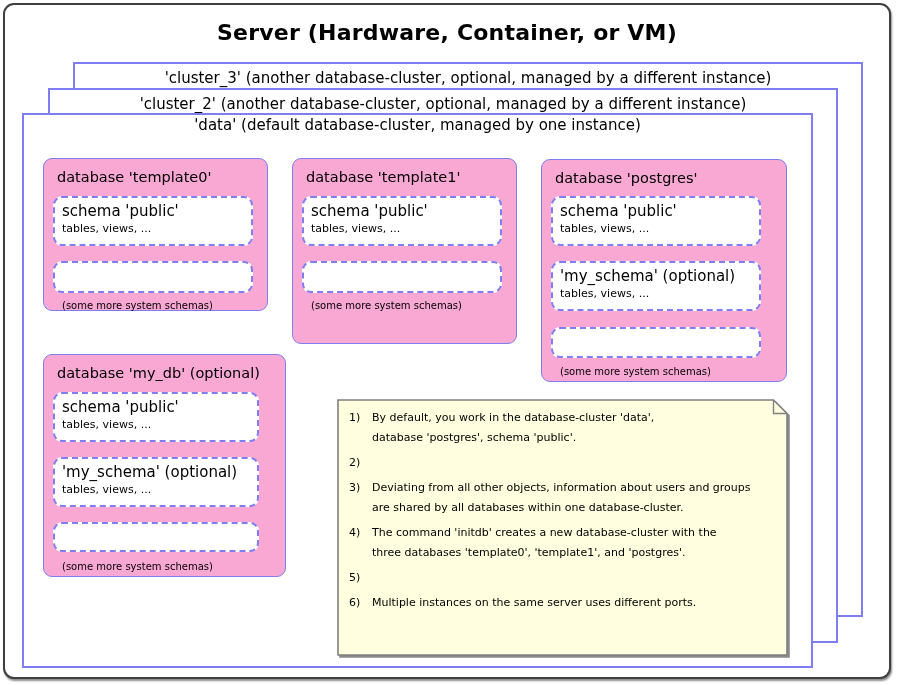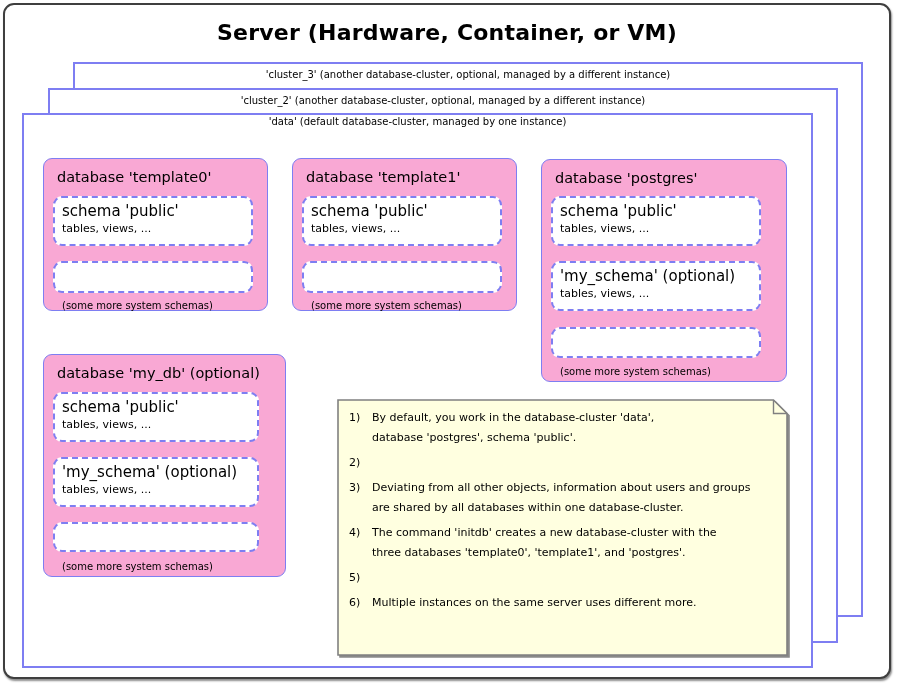--- a/index.html
+++ b/index.html
@@ -18,30 +18,30 @@
     position:absolute; left:0; right:0; top:15px;
     text-align:center; font-size:22px; letter-spacing:0.2px;font-weight:bold;
   }
   
   .cluster {
     position:absolute; background:#fff; border:2px solid #7e7ef2; box-sizing:border-box;
   }
   .cluster-3    { left:73px; top:62px;  width:790px; height:555px; }
   .cluster-2    { left:48px; top:88px;  width:790px; height:555px; }
   .cluster-data { left:22px; top:113px; width:791px; height:555px; }
-  .cluster-label { text-align:center; font-size:10px; padding-top:5px; white-space:nowrap; }
+  .cluster-label { text-align:center; font-size:15px; padding-top:5px; white-space:nowrap; }
   .cluster-data > .cluster-label { padding-top:1px; }
 
   
   .db {
     position:absolute; background:#f9a8d4; border:1.5px solid #7e7ef2;
     border-radius:9px; box-sizing:border-box;
   }
   .db-t0   { left:19px;  top:43px;  width:225px; height:153px; }
-  .db-t1   { left:268px; top:43px;  width:225px; height:153px; }
+  .db-t1   { left:268px; top:43px;  width:225px; height:186px; }
   .db-pg   { left:517px; top:44px;  width:246px; height:223px; }
   .db-mydb { left:19px;  top:239px; width:243px; height:223px; }
   .db-label { font-size:14.5px; padding:10px 0 0 13px; white-space:nowrap; }
 
   
   .schema, .sys {
     position:absolute; background:#fff; border:2px dashed #7e7ef2;
     border-radius:9px; box-sizing:border-box; left:9px;
   }
   .schema { height:50px; }
@@ -164,17 +164,17 @@
       <div class="note-item">
         <span class="note-num">4)</span>
         <span class="note-text">The command 'initdb' creates a new database-cluster with the
 three databases 'template0', 'template1', and 'postgres'.</span>
       </div>
       <div class="note-item">
         <span class="note-num">5)</span>
       </div>
       <div class="note-item">
         <span class="note-num">6)</span>
-        <span class="note-text">Multiple instances on the same server uses different more.</span>
+        <span class="note-text">Multiple instances on the same server uses different ports.</span>
       </div>
     </div>
   </div>
 </div>
 
 </body></html>

